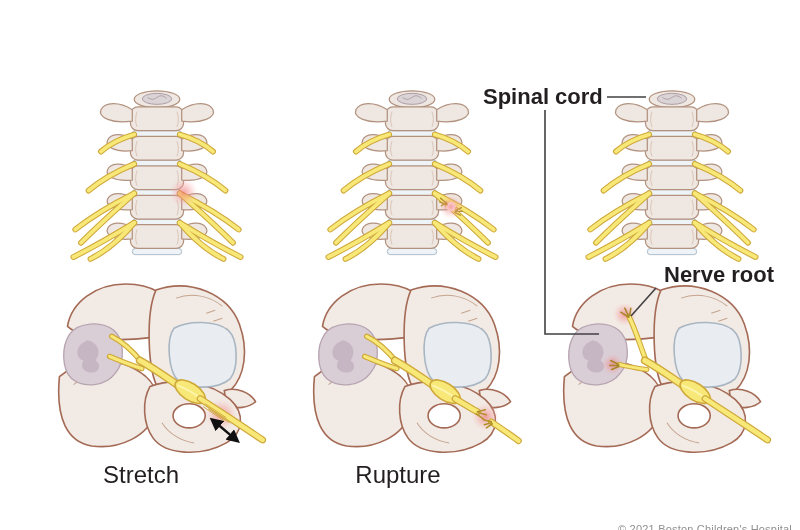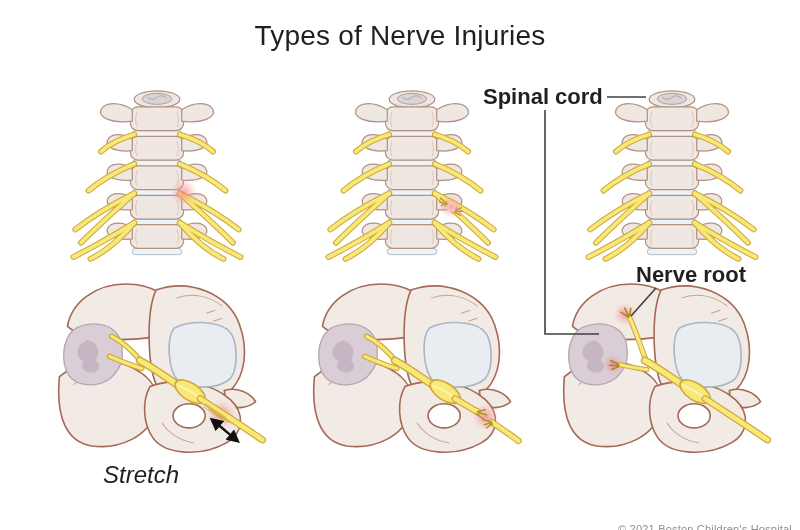--- a/index.html
+++ b/index.html
@@ -11,21 +11,20 @@
   #title{
     top:20px;left:0;width:800px;text-align:center;
     font-size:28px;font-weight:400;letter-spacing:0.2px;color:#231f20;
   }
   .callout-label{
     font-size:22px;font-weight:700;color:#231f20;white-space:nowrap;
   }
   .type-label{
     font-size:24px;font-weight:400;color:#231f20;white-space:nowrap;
     transform:translateX(-50%);
-    font-style:italic;
   }
   #copyright{
     top:504px;right:8px;font-size:11px;color:#8f8f8f;letter-spacing:0.2px;margin-top:19px;
   }
   svg.illu{display:block;}
   #pointer-overlay{top:0;left:0;pointer-events:none;}
 </style>
 </head>
 <body>
 
@@ -158,21 +157,20 @@
         <ellipse cx="132" cy="119" rx="17" ry="8.5" transform="rotate(33 132 119)" fill="#f7e878" stroke="#cfa83a" stroke-width="1.6"></ellipse>
         <path d="M120 113 C130 117 138 122 144 127" stroke="#fdf5ad" stroke-width="2"></path>
       </g>
       <g id="nerve-distal-full" fill="none" stroke-linecap="round">
         <path d="M142 126 C160 138 182 152 204 167" stroke="#cfa83a" stroke-width="7"></path>
         <path d="M142 126 C160 138 182 152 204 167" stroke="#f7e878" stroke-width="4.6"></path>
       </g>
     </defs>
   </svg>
 
-  <div id="title" class="abs">Types of Nerve Injuries</div>
 
   <svg class="illu abs" style="left:62px;top:82px" width="190" height="180" viewBox="0 0 200 185">
     <use href="#spine-base"></use>
     <circle cx="128" cy="114" r="15" fill="url(#glowG)"></circle>
   </svg>
 
   <svg class="illu abs" style="left:317px;top:82px" width="190" height="180" viewBox="0 0 200 185">
     <use href="#spine-base"></use>
     <circle cx="141" cy="129" r="5" fill="#ffffff"></circle>
     <g stroke="#b28f28" stroke-width="1.4" stroke-linecap="round">
@@ -229,19 +227,20 @@
     <use href="#nerve-distal-full"></use>
   </svg>
 
   <svg id="pointer-overlay" class="abs" width="800" height="530" viewBox="0 0 800 530">
     <path d="M607 97 H646" fill="none" stroke="#414042" stroke-width="1.6"></path>
     <path d="M545 110 V334 H599" fill="none" stroke="#414042" stroke-width="1.6"></path>
     <path d="M656 288 L631 316" fill="none" stroke="#414042" stroke-width="1.6"></path>
   </svg>
 
   <div class="abs callout-label" style="left:483px;top:84px">Spinal cord</div>
-  <div class="abs callout-label" style="left:636px;top:262px">Nerve root</div>
+  <div class="abs callout-label" style="left:664px;top:262px">Nerve root</div>
 
   <div class="abs type-label" style="left:141px;top:461px">Stretch</div>
+  <div class="abs type-label" style="left:398px;top:461px">Rupture</div>
 
   <div id="copyright" class="abs">© 2021 Boston Children's Hospital</div>
 
 </div>
 
 </body></html>

